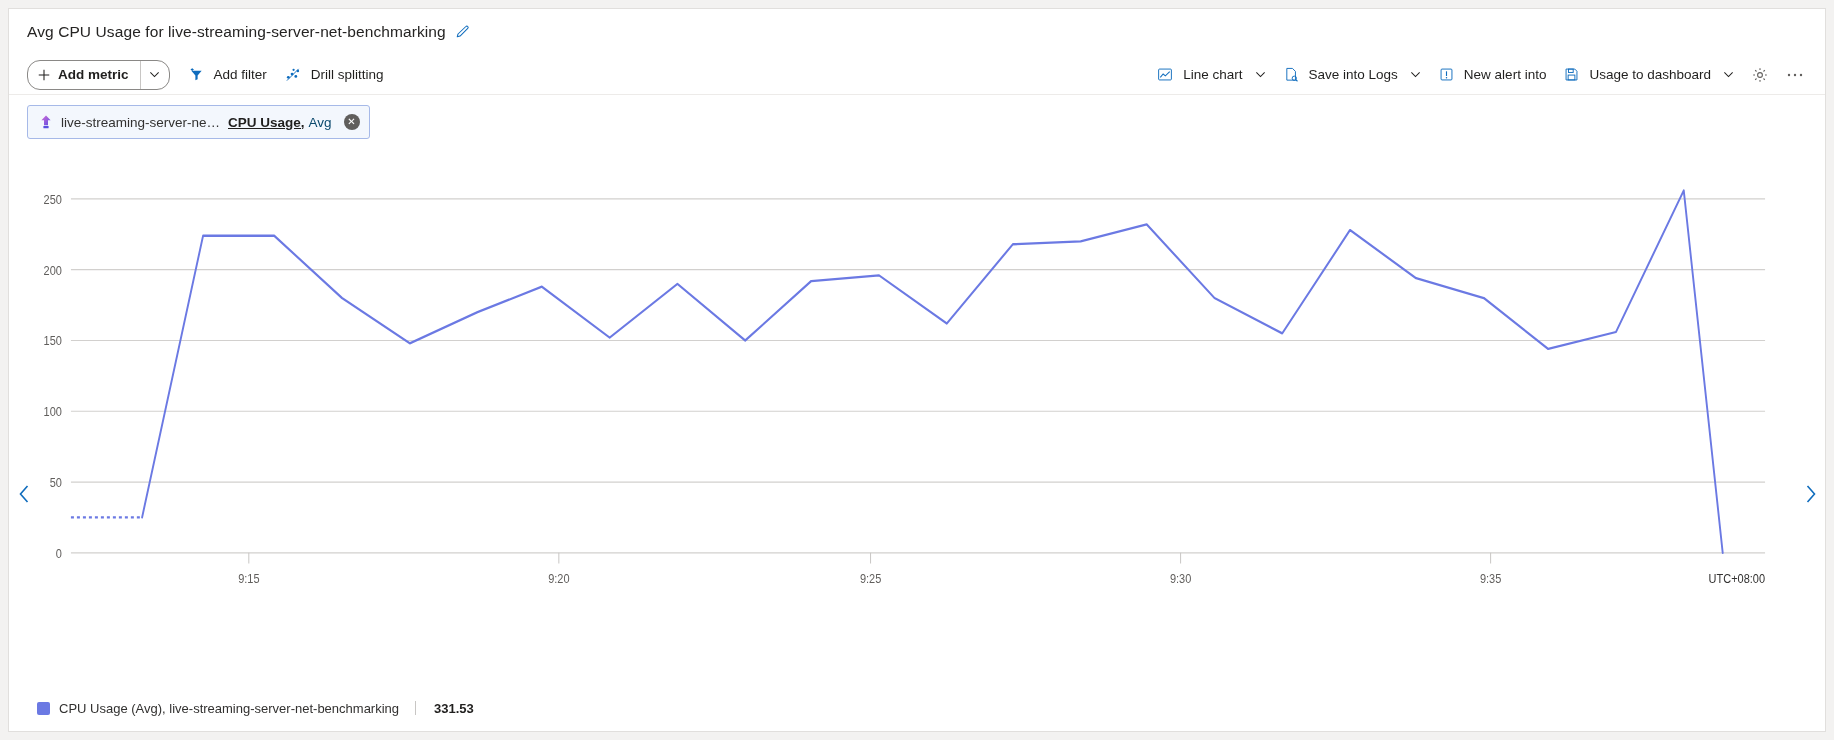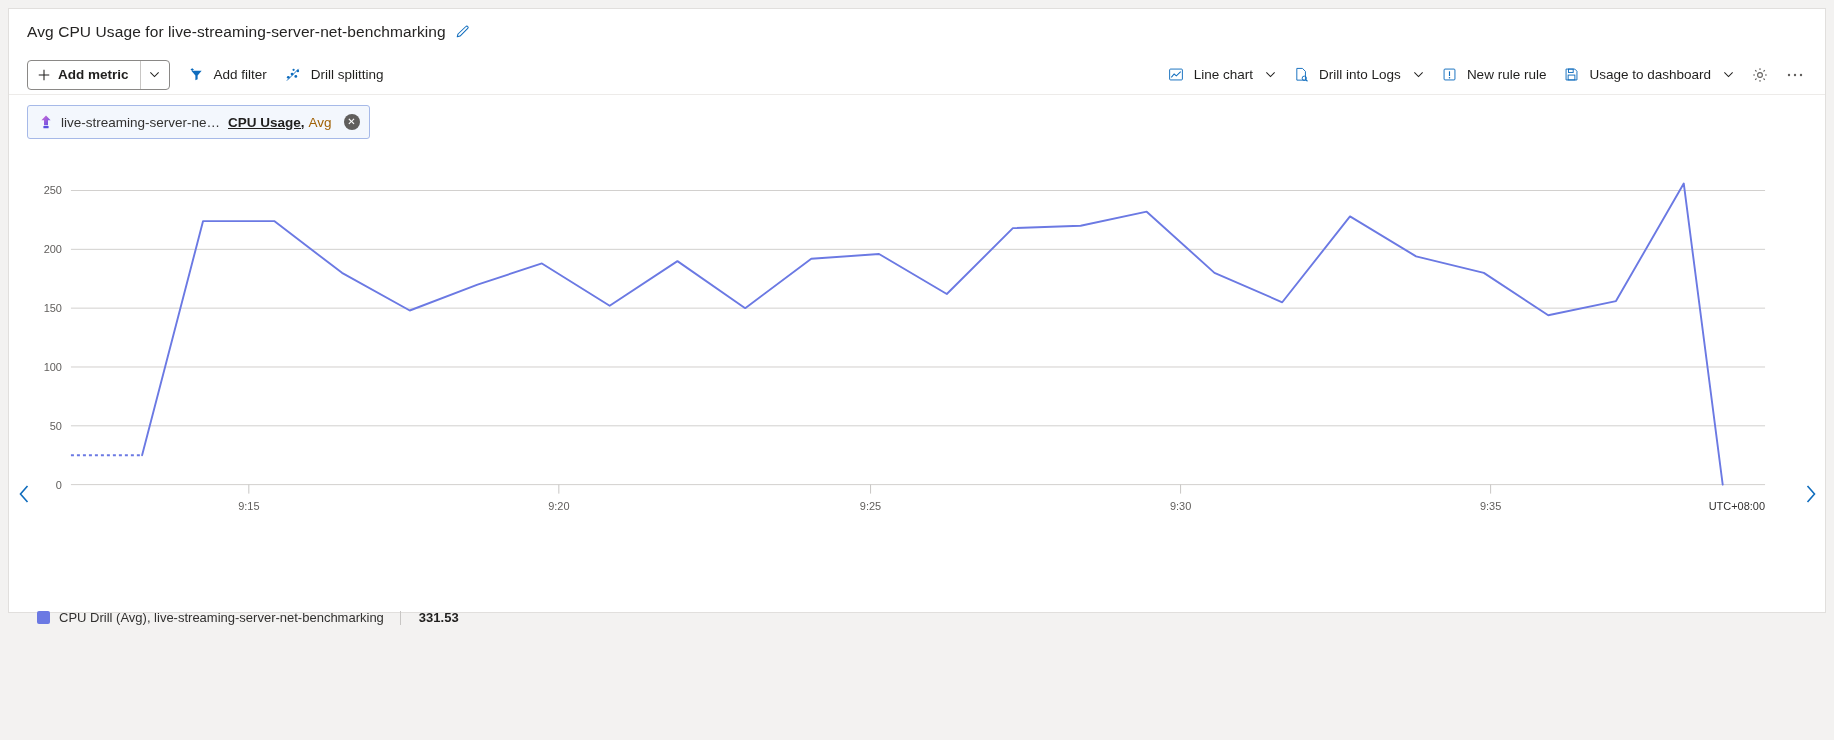--- a/index.html
+++ b/index.html
@@ -17,21 +17,21 @@
     position: relative;
     background: #f3f2f1;
     box-sizing: border-box;
     overflow: hidden;
   }
   .card {
     position: absolute;
     left: 8px;
     top: 8px;
     width: 1818px;
-    height: 605px;
+    height: 724px;
     background: #ffffff;
     border: 1px solid #e1dfdd;
     box-sizing: border-box;
     display: flex;
     flex-direction: column;
   }
 
   
   .title-row {
     height: 46px;
@@ -64,21 +64,21 @@
     border-bottom: 1px solid #edebe9;
     background: #fff;
   }
   .toolbar-left { display: flex; align-items: center; }
   .toolbar-right { display: flex; align-items: center; margin-left: auto; }
 
   .add-metric-group {
     display: flex;
     align-items: stretch;
     border: 1px solid #8a8886;
-    border-radius: 4px;
+    border-radius: 13px;
     height: 28px;
     background: #fff;
   }
   .add-metric-btn {
     display: flex;
     align-items: center;
     gap: 7px;
     padding: 0 11px 0 9px;
     font-size: 13.5px;
     font-weight: bold;
@@ -132,21 +132,21 @@
     box-sizing: border-box;
   }
   .chip-res {
     color: #323130;
     max-width: 160px;
     overflow: hidden;
     text-overflow: ellipsis;
     white-space: nowrap;
   }
   .chip-metric { font-weight: bold; color: #201f1e; text-decoration: underline; }
-  .chip-agg { color: #a16207; margin-left: -3px; }
+  .chip-agg { color: #0c4a6e; margin-left: -3px; }
   .chip-close {
     margin-left: 5px;
     width: 16px; height: 16px;
     border-radius: 50%;
     background: #605e5c;
     color: #fff;
     font-size: 10px;
     line-height: 16px;
     text-align: center;
     cursor: pointer;
@@ -286,37 +286,37 @@
         </div>
 
         <div class="tb-item">
           <span class="tb-icon">
             <svg width="15" height="15" viewBox="0 0 16 16">
               <path d="M3 1.5h6l3.2 3.2V14H3z" fill="none" stroke="#0f6cbd" stroke-width="1"></path>
               <circle cx="11" cy="12" r="2.3" fill="none" stroke="#0f6cbd" stroke-width="1"></circle>
               <path d="M12.6 13.6L14.4 15.2" stroke="#0f6cbd" stroke-width="1.1"></path>
             </svg>
           </span>
-          <span>Drill into Logs</span>
+          <span>Save into Logs</span>
           <span class="tb-caret">
             <svg width="11" height="11" viewBox="0 0 12 12">
               <path d="M1.5 3.8L6 8.2l4.5-4.4" fill="none" stroke="#201f1e" stroke-width="1.1"></path>
             </svg>
           </span>
         </div>
 
         <div class="tb-item">
           <span class="tb-icon">
             <svg width="15" height="15" viewBox="0 0 16 16">
               <rect x="2.2" y="2.2" width="11.6" height="11.6" rx="1" fill="none" stroke="#0f6cbd" stroke-width="1"></rect>
               <path d="M8 4.6v5" stroke="#0f6cbd" stroke-width="1.2"></path>
               <circle cx="8" cy="11.4" r=".8" fill="#0f6cbd"></circle>
             </svg>
           </span>
-          <span>New rule rule</span>
+          <span>New alert into</span>
         </div>
 
         <div class="tb-item">
           <span class="tb-icon">
             <svg width="15" height="15" viewBox="0 0 16 16">
               <path d="M2.2 2.2h9.3l2.3 2.3v9.3H2.2z" fill="none" stroke="#0f6cbd" stroke-width="1"></path>
               <rect x="4.8" y="2.2" width="5" height="3.6" fill="none" stroke="#0f6cbd" stroke-width="1"></rect>
               <rect x="4.4" y="8.6" width="7.2" height="5.2" fill="none" stroke="#0f6cbd" stroke-width="1"></rect>
             </svg>
           </span>
@@ -418,20 +418,20 @@
             <polyline points="62,306.55555555555554 133.232,306.55555555555554" fill="none" stroke="#6b79e3" stroke-width="1.9" stroke-dasharray="3,3"></polyline>
             <polyline points="133.232,306.55555555555554 194.288,72.1777777777778 265.52,72.1777777777778 333.36,124 401.20000000000005,161.6888888888889 469.03999999999996,135.77777777777777 533.488,114.57777777777778 601.328,156.97777777777776 669.168,112.22222222222223 737.008,159.33333333333331 803.152,109.86666666666665 870.992,105.15555555555554 938.832,145.20000000000002 1004.9760000000001,79.24444444444441 1072.8159999999998,76.88888888888891 1138.96,62.75555555555553 1206.8000000000002,124 1274.6399999999999,153.44444444444446 1342.48,67.46666666666664 1408.624,107.51111111111109 1476.464,124 1540.912,166.4 1608.752,152.26666666666668 1676.5919999999999,34.48888888888888 1715.6,336" fill="none" stroke="#6b79e3" stroke-width="1.9" stroke-linejoin="round" stroke-linecap="round"></polyline>
           </g>
         <text id="tzlabel" class="tz-text" text-anchor="end" x="1758" y="361">UTC+08:00</text>
       </svg>
     </div>
 
     <div class="legend-row">
       <div class="legend-item">
         <span class="legend-swatch" id="legend-swatch" style="background: rgb(107, 121, 227);"></span>
-        <span class="legend-label">CPU Drill (Avg), live-streaming-server-net-benchmarking</span>
+        <span class="legend-label">CPU Usage (Avg), live-streaming-server-net-benchmarking</span>
         <span class="legend-sep"></span>
         <span class="legend-value">331.53</span>
       </div>
     </div>
 
   </div>
 </div>
 
 </body></html>

